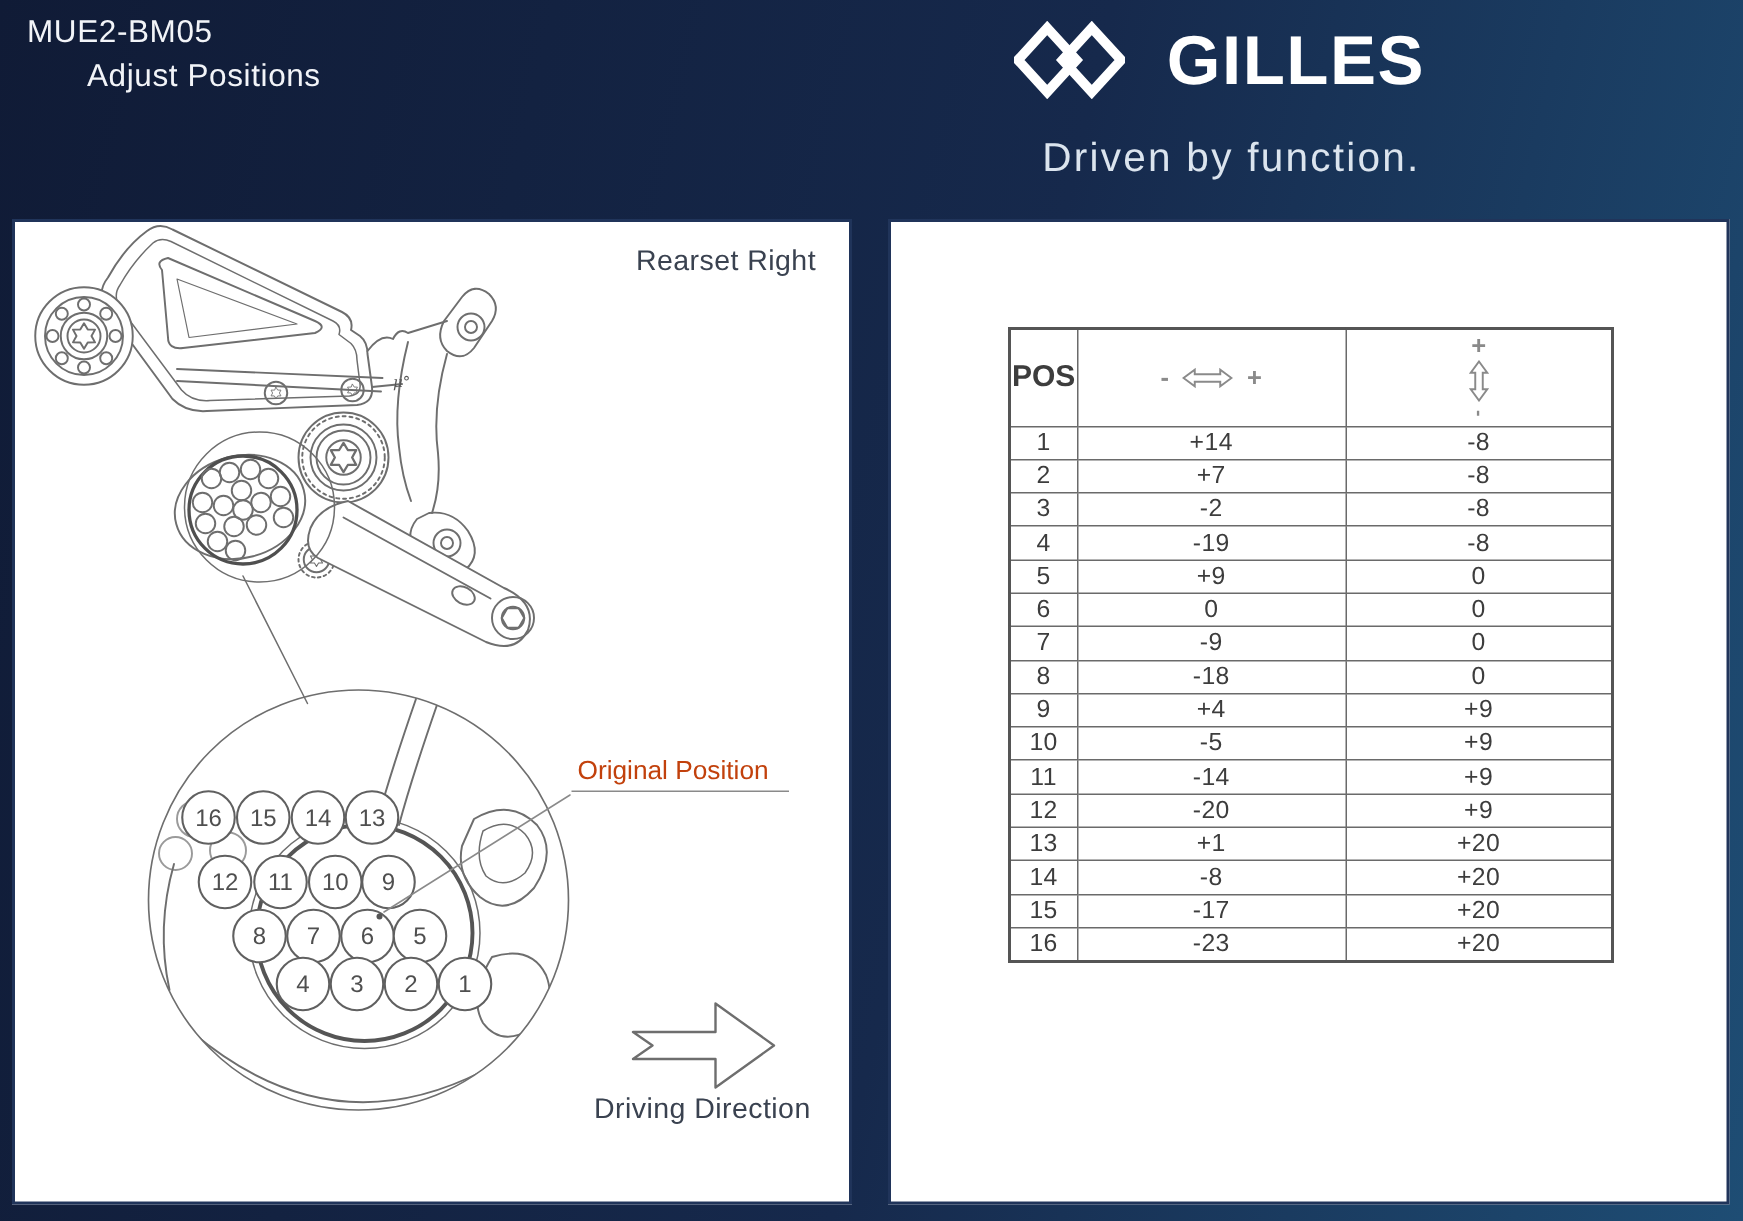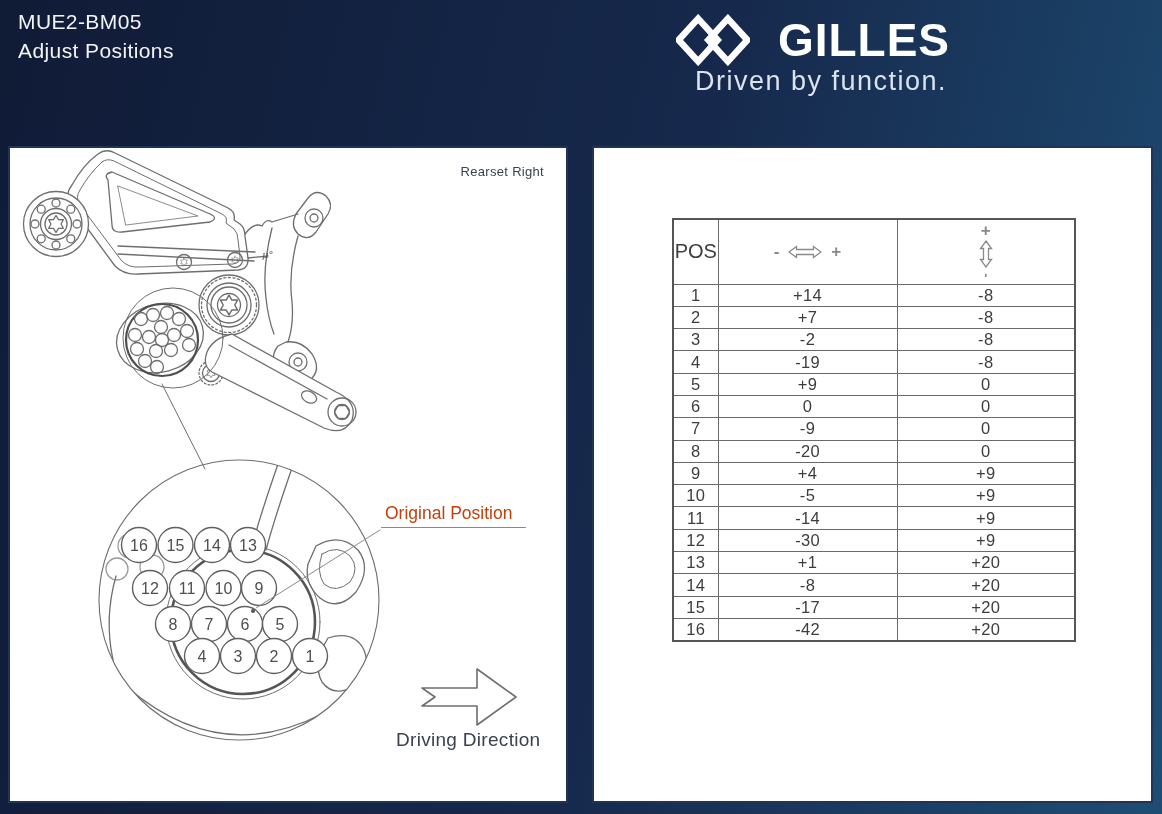--- a/index.html
+++ b/index.html
@@ -6,45 +6,45 @@
   html,body { width:1162px; height:814px; }
   body {
     position:relative; overflow:hidden;
     font-family:"Liberation Sans", sans-serif;
     background:linear-gradient(103deg,#101b36 0%,#16294c 55%,#1e4d74 100%);
   }
   
   .header { position:absolute; top:0; left:0; width:954px; height:146px; }
   .title-block { position:absolute; left:18px; top:10px; color:#f2f4f8; }
   .title-block .model { font-size:21px; font-weight:400; letter-spacing:.4px; }
-  .title-block .subtitle { font-size:21px; font-weight:400; letter-spacing:.4px; margin-top:5px; }
+  .title-block .subtitle { font-size:21px; font-weight:400; letter-spacing:.4px; margin-top:5px;margin-left:40px; }
   .brand-block { position:absolute; right:4px; top:14px; text-align:right; }
   .brand-row { display:flex; align-items:center; justify-content:flex-end; gap:28px; }
   .brand-name { color:#ffffff; font-size:46px; font-weight:bold; letter-spacing:1px; line-height:1; }
-  .tagline { color:#dbe4ee; font-size:27px; font-weight:300; letter-spacing:1.5px; margin-top:0; padding-right:3px; }
+  .tagline { color:#dbe4ee; font-size:27px; font-weight:300; letter-spacing:1.5px; margin-top:24px; padding-right:3px; }
   
   .panel { position:absolute; top:146px; height:657px; background:#ffffff; border:2px solid #20345a; }
   .panel-left  { left:8px;   width:560px; }
   .panel-right { left:592px; width:561px; }
   .diagram-svg { position:absolute; left:0; top:0; width:556px; height:653px; }
   .diagram-label { position:absolute; white-space:nowrap; color:#3a4250; }
-  .rearset-label  { top:16px;  right:22px;  font-size:13px; letter-spacing:.3px; }
+  .rearset-label  { top:16px;  right:22px;  font-size:19px; letter-spacing:.3px; }
   .original-label { left:371px; top:355px; font-size:17.5px; color:#c2410c;
                     border-bottom:1.2px solid #8a8a8a; padding:0 14px 3px 4px; }
   .driving-label  { left:386px; top:581px; font-size:19px; letter-spacing:.3px; }
   .posnum { font-family:"Liberation Sans",sans-serif; font-size:16px; fill:#4f4f4f; }
   .engraving { font-family:"DejaVu Serif",serif; font-style:italic; font-size:10px; fill:#555; stroke:none; }
   
   .adjust-table { position:absolute; left:78px; top:70px; width:402px;
                   border-collapse:collapse; table-layout:fixed; border:2px solid #555; }
   .adjust-table th, .adjust-table td { border:1.4px solid #6a6a6a; text-align:center; padding:0; }
   .adjust-table thead tr { height:65px; }
   .adjust-table tbody tr { height:22.3px; }
   .adjust-table td { font-size:16.5px; color:#3d3d3d; letter-spacing:.3px; }
-  .pos-head { font-size:20px; font-weight:400; color:#3d3d3d; }
+  .pos-head { font-size:20px; font-weight:700; color:#3d3d3d; }
   .hdr-flex-row { display:flex; align-items:center; justify-content:center; gap:9px; }
   .hdr-flex-col { display:flex; flex-direction:column; align-items:center; justify-content:center; gap:1px; }
   .sym { color:#8a8a8a; font-size:17px; line-height:1; }
   .sym-small-v { display:inline-block; transform:rotate(90deg); font-size:13px; }
   .arrow-icon { stroke:#8a8a8a; fill:none; stroke-width:1.3; }
 </style>
 </head>
 <body>
 
 <div class="header">
@@ -300,58 +300,58 @@
           <td>0</td>
           <td>0</td>
         </tr>
         <tr>
           <td>7</td>
           <td>-9</td>
           <td>0</td>
         </tr>
         <tr>
           <td>8</td>
-          <td>-20</td>
+          <td>-18</td>
           <td>0</td>
         </tr>
         <tr>
           <td>9</td>
           <td>+4</td>
           <td>+9</td>
         </tr>
         <tr>
           <td>10</td>
           <td>-5</td>
           <td>+9</td>
         </tr>
         <tr>
           <td>11</td>
           <td>-14</td>
           <td>+9</td>
         </tr>
         <tr>
           <td>12</td>
-          <td>-30</td>
+          <td>-20</td>
           <td>+9</td>
         </tr>
         <tr>
           <td>13</td>
           <td>+1</td>
           <td>+20</td>
         </tr>
         <tr>
           <td>14</td>
           <td>-8</td>
           <td>+20</td>
         </tr>
         <tr>
           <td>15</td>
           <td>-17</td>
           <td>+20</td>
         </tr>
         <tr>
           <td>16</td>
-          <td>-42</td>
+          <td>-23</td>
           <td>+20</td>
         </tr>
       </tbody>
   </table>
 </div>
 
 </body></html>

